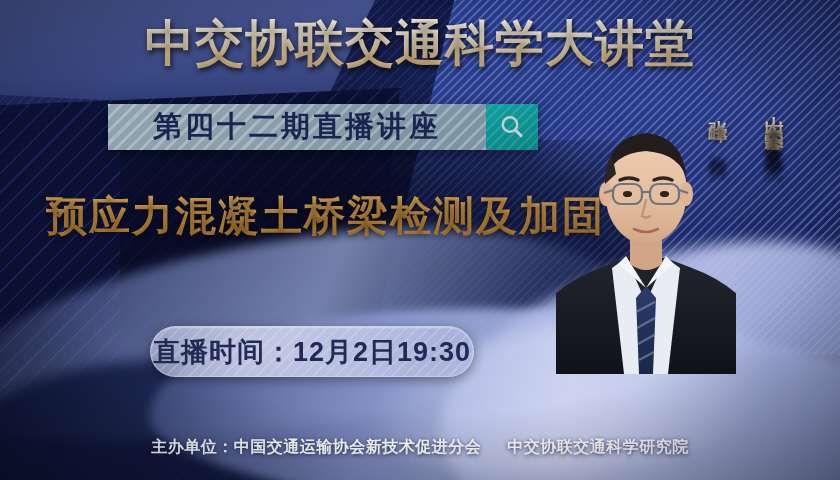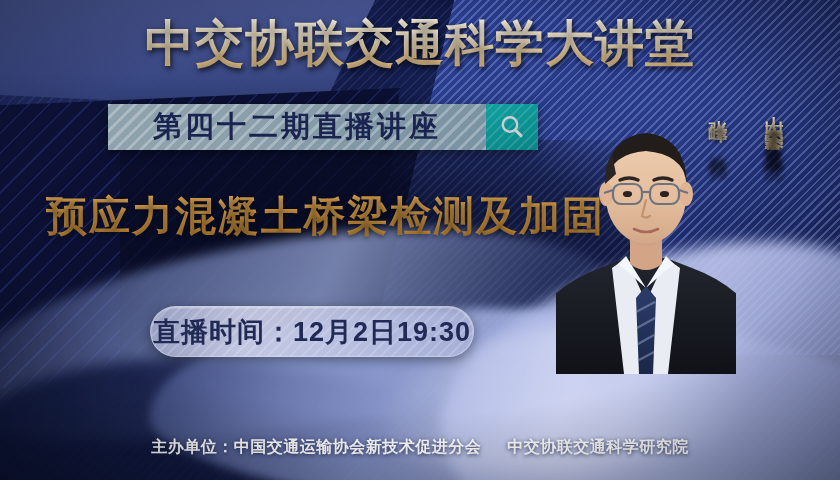--- a/index.html
+++ b/index.html
@@ -290,21 +290,21 @@
     -webkit-background-clip: text;
     background-clip: text;
     color: transparent;
     -webkit-text-fill-color: transparent;
     text-shadow: 0 2px 5px rgba(0,0,0,0.4);
   }
 
   
   .time-pill {
     position: absolute;
-    top: 306px;
+    top: 326px;
     left: 150px;
     width: 322px;
     height: 49px;
     border-radius: 26px;
     background: linear-gradient(100deg, rgba(196,200,228,0.62) 0%, rgba(212,215,236,0.80) 30%, rgba(200,205,232,0.74) 65%, rgba(176,183,218,0.58) 100%);
     border: 1px solid rgba(228,232,248,0.45);
     box-shadow: 0 3px 12px rgba(0,0,0,0.40), inset 0 1px 2px rgba(255,255,255,0.45);
     display: flex;
     align-items: center;
     justify-content: center;

